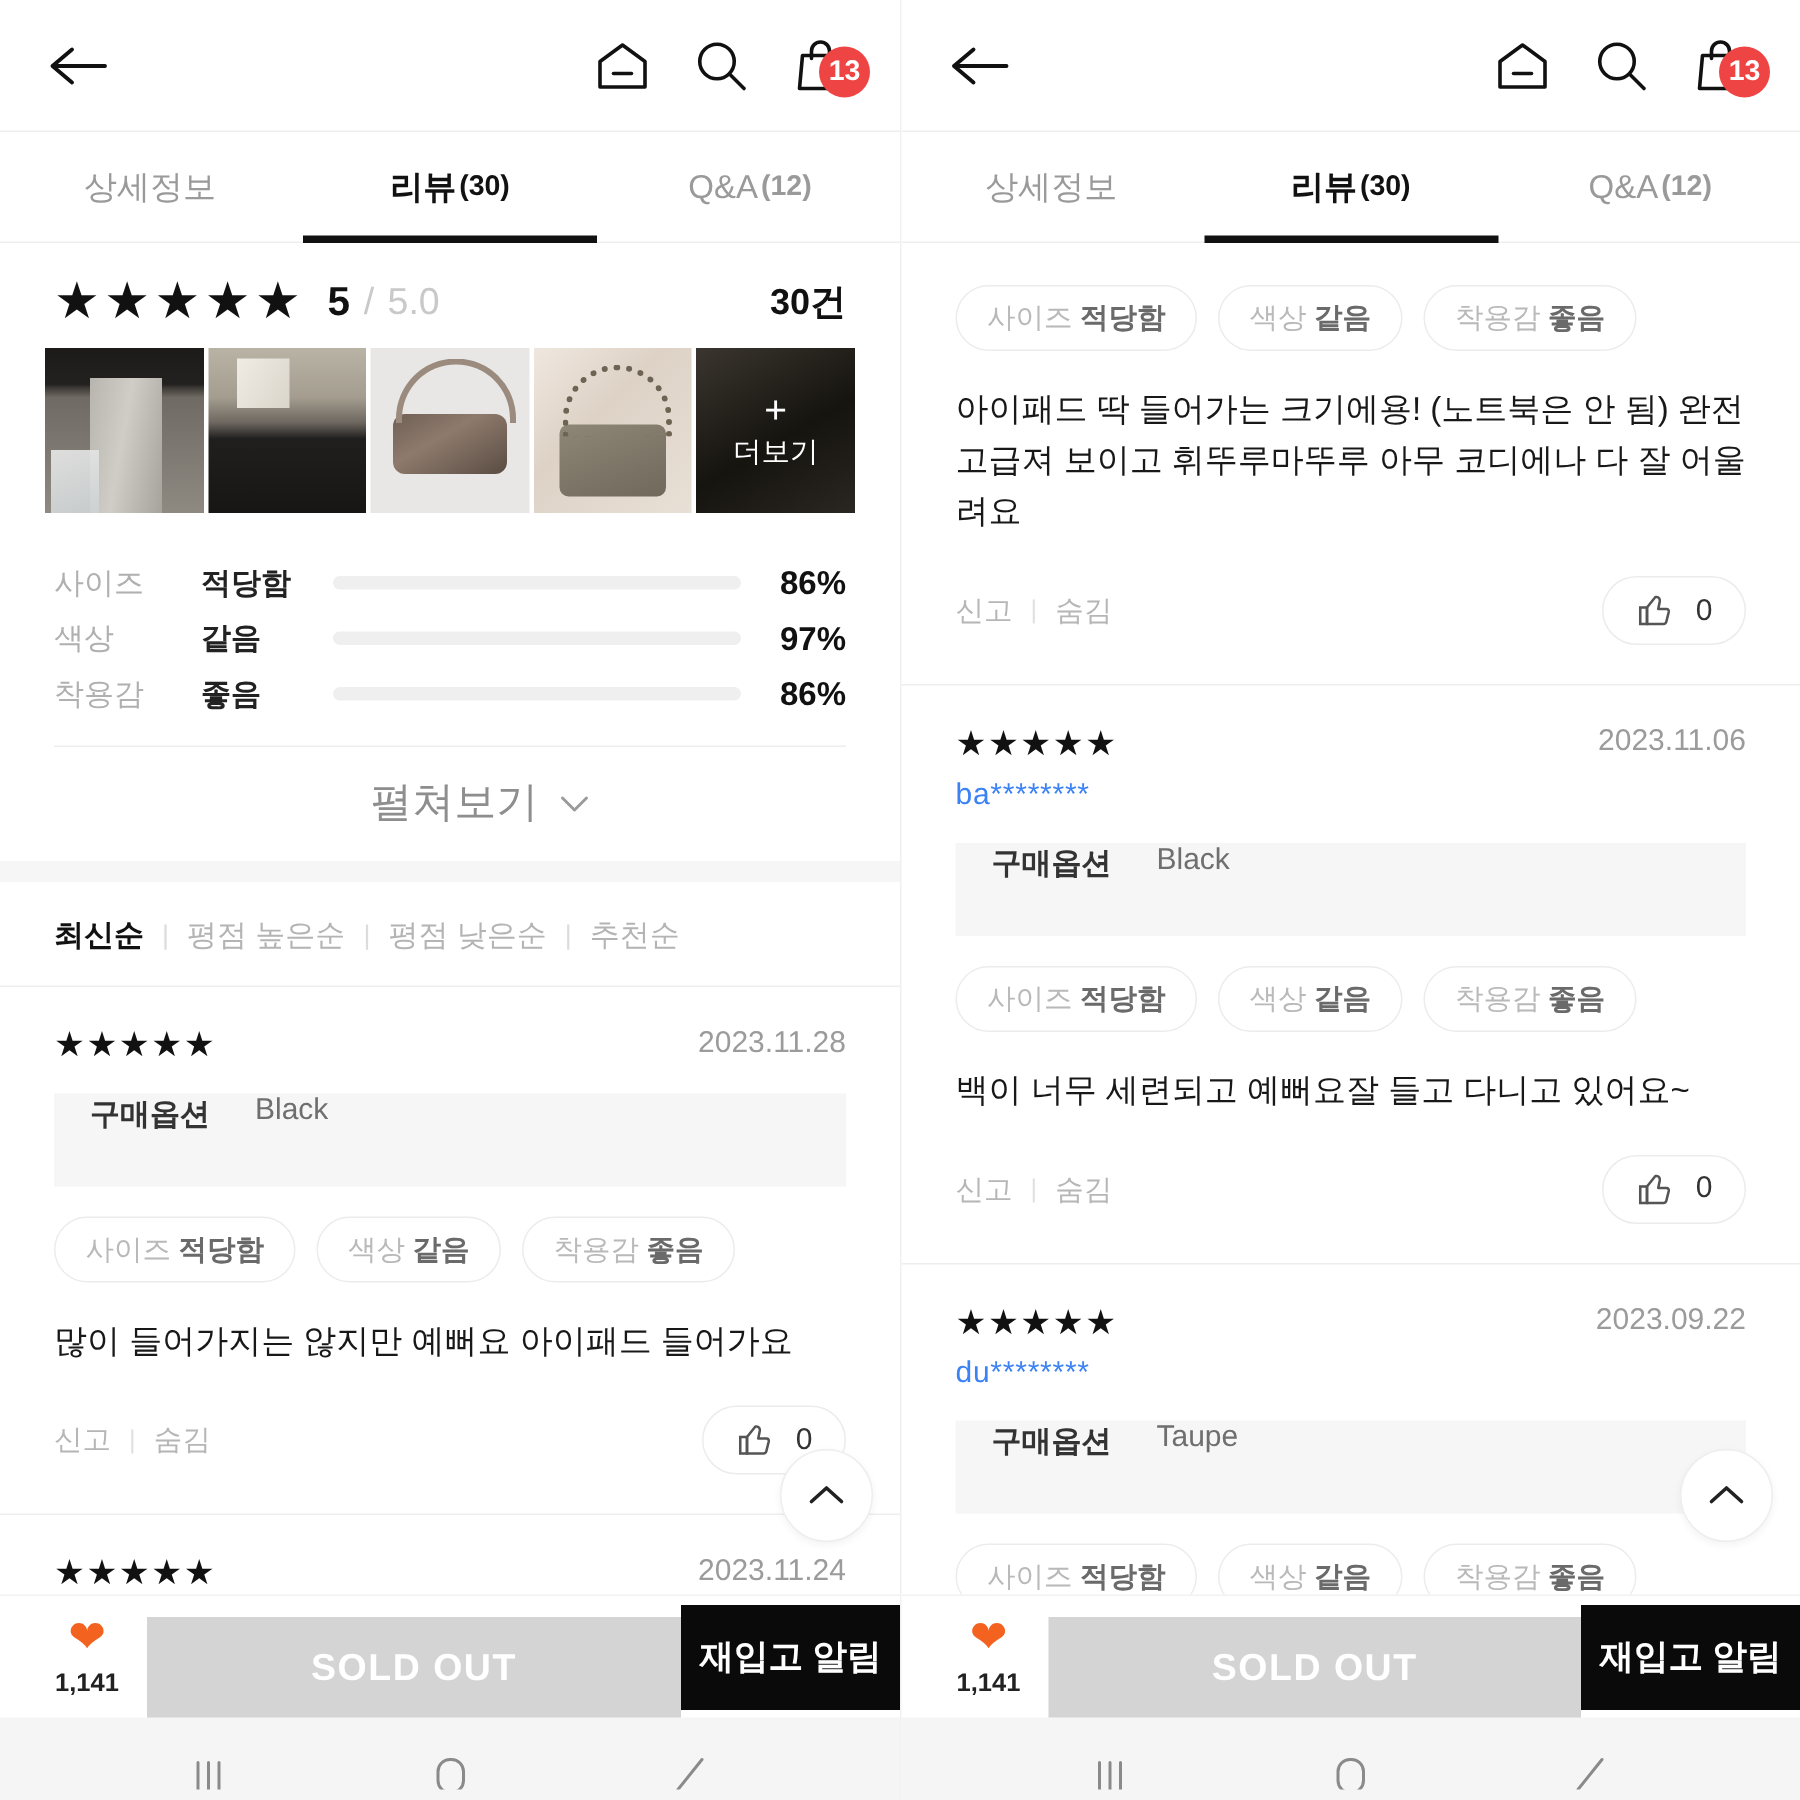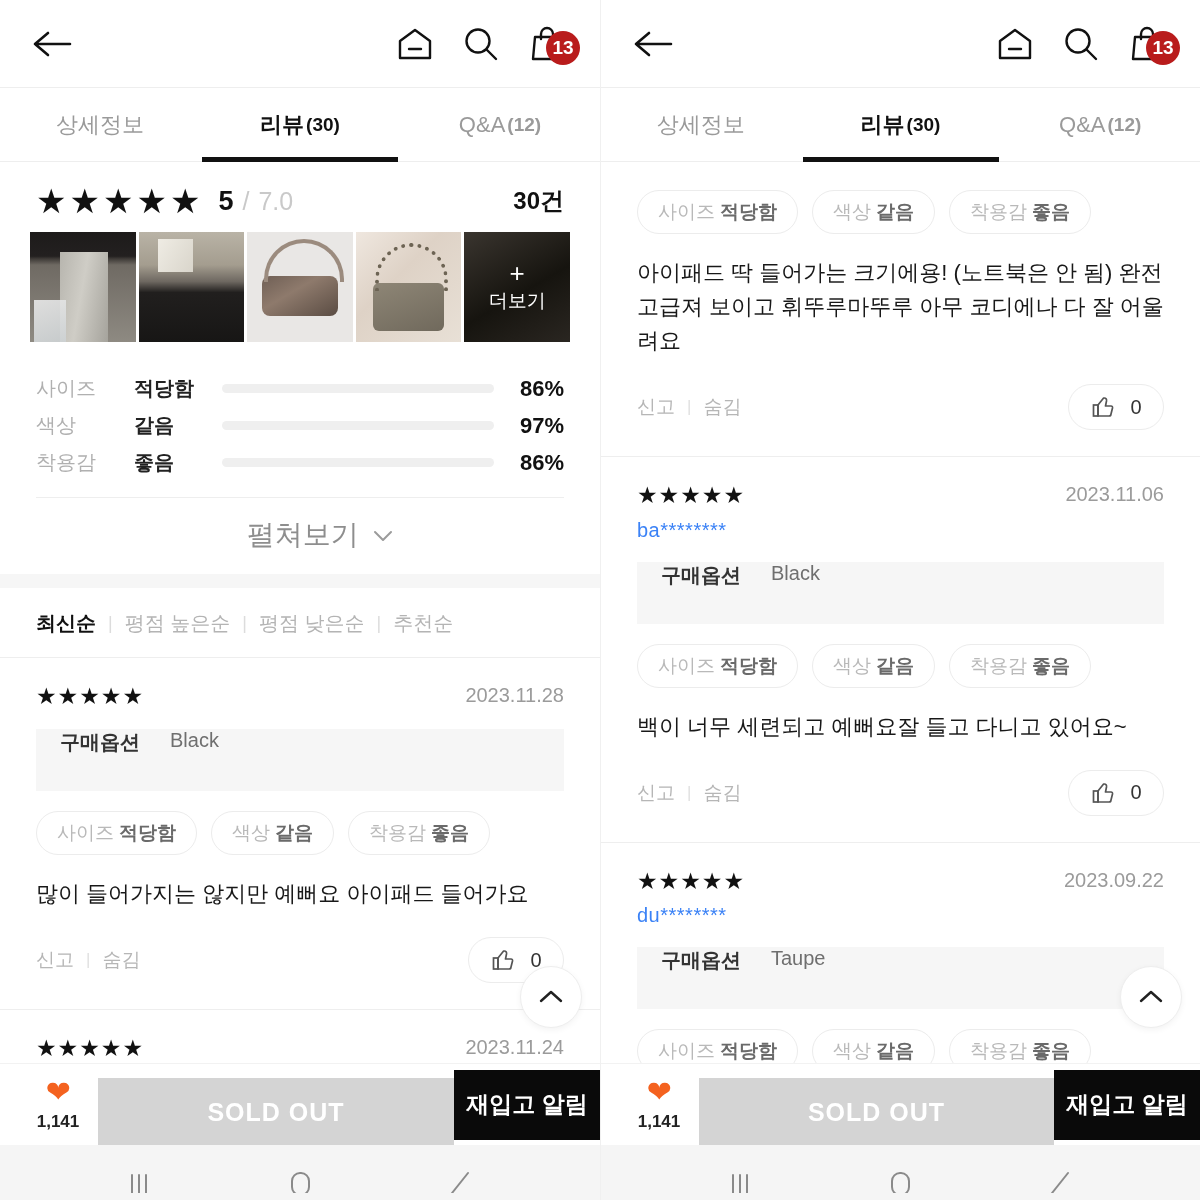--- a/index.html
+++ b/index.html
@@ -27,21 +27,21 @@
     border-bottom: 1px solid #eeeeee;
     background: #fff;
   }
   .back-btn { width: 44px; height: 44px; display: flex; align-items: center; justify-content: center; cursor: pointer; }
   .spacer { flex: 1; }
   .hicons { display: flex; align-items: center; gap: 28px; padding-right: 4px; }
   .hicon { position: relative; width: 38px; height: 38px; display: flex; align-items: center; justify-content: center; cursor: pointer; }
   .badge {
     position: absolute; right: -14px; top: 6px;
     min-width: 34px; height: 34px; border-radius: 17px;
-    background: #b91c1c; color: #fff;
+    background: #ef4444; color: #fff;
     font-size: 19px; font-weight: 700;
     display: flex; align-items: center; justify-content: center;
     padding: 0 6px;
   }
 
   
   .tabs {
     display: flex; height: 74px;
     border-bottom: 1px solid #eeeeee;
     background: #fff;
@@ -238,21 +238,21 @@
       <div class="tab">
         <span>Q&amp;A</span>
           <span class="cnt">(12)</span>
       </div>
     </div>
 
     <div class="rating-row">
       <span class="stars-big">★★★★★</span>
       <span class="score">5</span>
       <span class="score-sep">/</span>
-      <span class="score-max">7.0</span>
+      <span class="score-max">5.0</span>
       <span class="count">30건</span>
     </div>
 
     <div class="photos">
       <div class="photo p1"></div>
       <div class="photo p2"></div>
       <div class="photo p3"></div>
       <div class="photo p4"></div>
       <div class="photo p5">
         <div class="more-ov">

